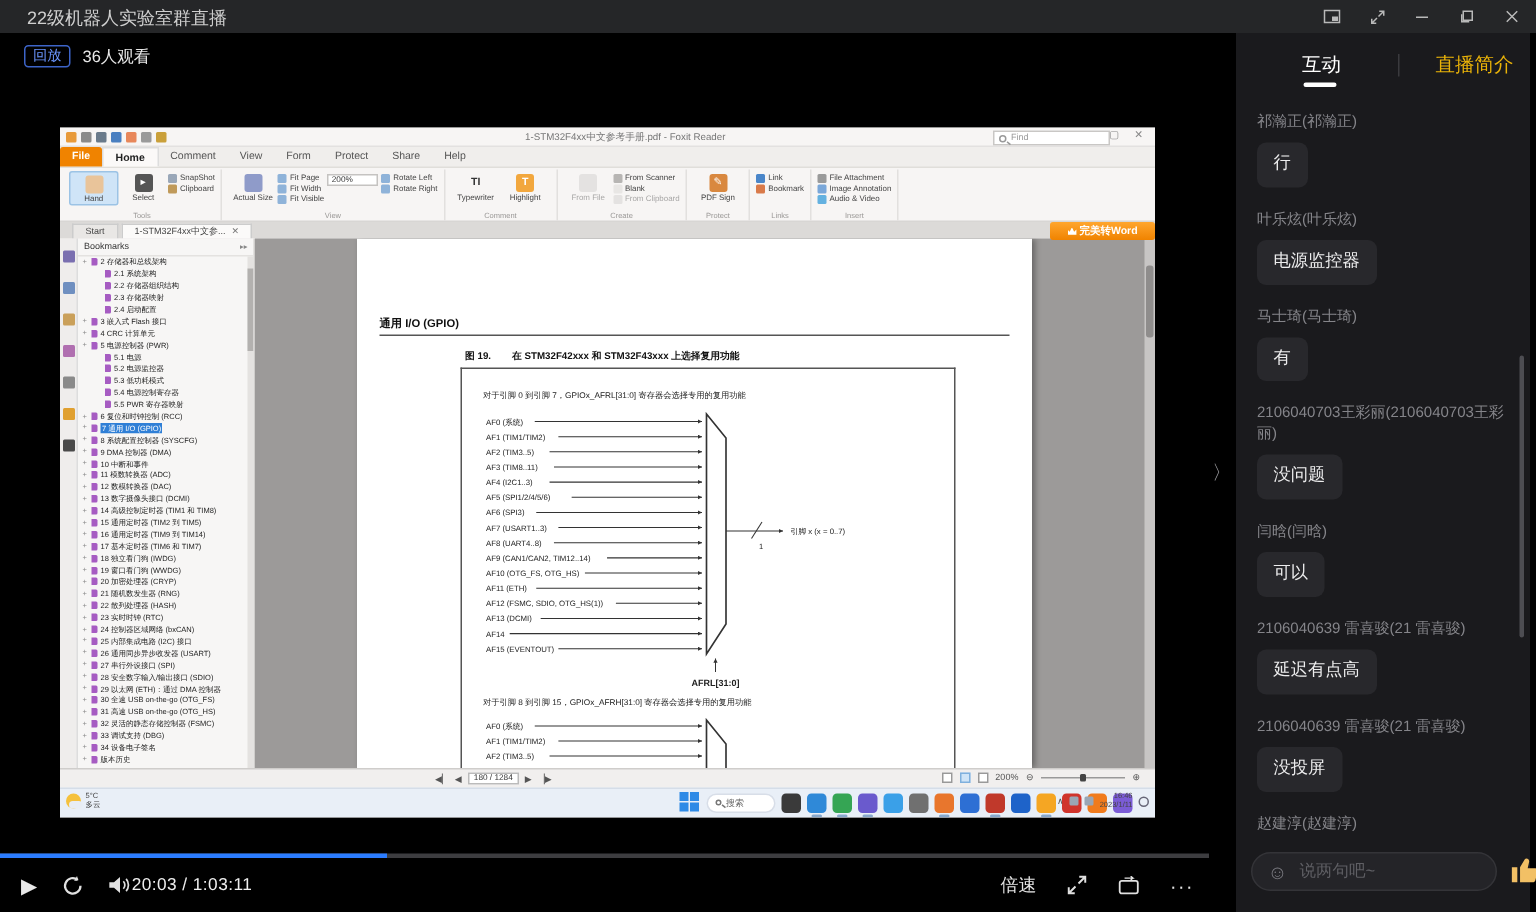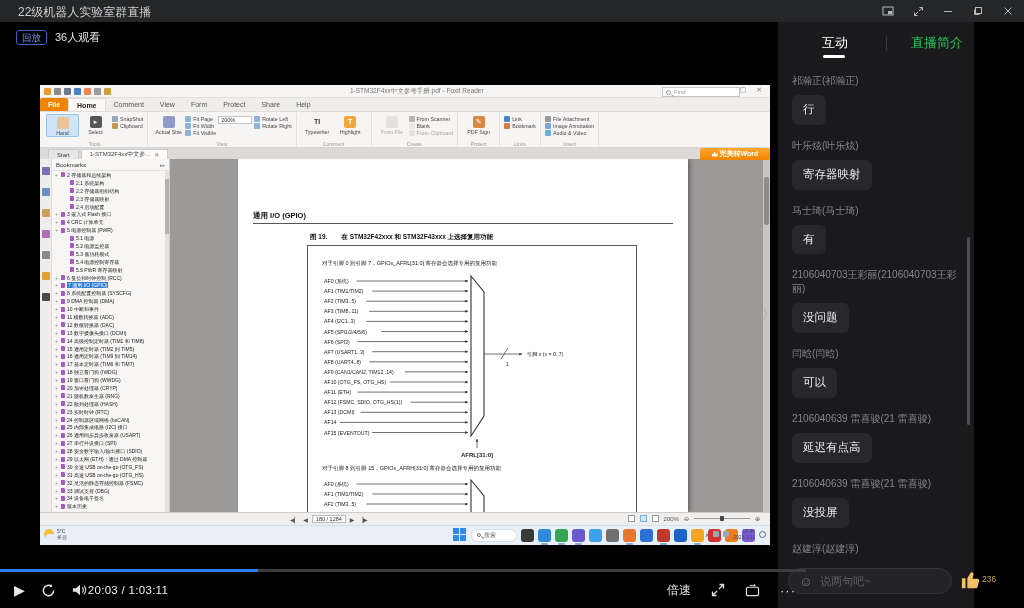--- a/index.html
+++ b/index.html
@@ -100,25 +100,25 @@
   .tsearch .mag:after{content:"";position:absolute;left:3px;top:3px;width:3px;height:1px;background:#777;transform:rotate(40deg);}
   .tapp{width:13px;height:13px;border-radius:3px;position:relative;}
   .tapp.open:after{content:"";position:absolute;left:3px;bottom:-3px;width:7px;height:2px;border-radius:1px;background:#88a8cc;}
   .tray{position:absolute;right:4px;top:2px;display:flex;align-items:center;gap:4px;}
   .tray .tg{font-size:6px;color:#555;}
   .tray .sq{width:6px;height:6px;background:#9aa6b5;border-radius:1px;}
   .clock{font-size:5px;color:#444;text-align:right;line-height:1.25;}
   .bell{width:7px;height:7px;border:1px solid #667;border-radius:50%;}
 
   
-  .chat{position:absolute;left:778px;top:22px;width:196px;height:586px;background:#1a1a1d;padding-left:44px;}
+  .chat{position:absolute;left:824px;top:22px;width:196px;height:586px;background:#1a1a1d;padding-left:44px;}
   .chat-tabs{position:absolute;left:0;top:6px;width:214px;height:30px;}
   .ctab{position:absolute;top:6px;font-size:13px;}
   .ctab.active{color:#fff;}
-  .ctab.idle{color:#22c55e;}
+  .ctab.idle{color:#eab308;}
   .ctab-underline{position:absolute;left:45px;top:27px;width:22px;height:3px;border-radius:2px;background:#fff;}
   .ctab-div{position:absolute;left:108px;top:8px;width:1px;height:15px;background:#3a3a3e;}
   .chat-msgs{position:absolute;left:14px;right:12px;top:38px;bottom:48px;overflow:hidden;}
   .msg-name{font-size:10px;color:#85858a;margin:14px 0 7px 0;}
   .msg-bubble{display:inline-block;background:#28282c;color:#ededee;font-size:11.5px;line-height:1.55;padding:6px 11px;border-radius:6px;max-width:176px;}
   .chat-scroll{position:absolute;right:4px;top:215px;width:3px;height:188px;border-radius:2px;background:#4d4d52;}
   .collapse{position:absolute;left:-16px;top:284px;color:#9a9a9e;font-size:13px;}
   .chat-input-row{position:absolute;left:10px;bottom:14px;display:flex;align-items:flex-start;gap:8px;}
   .chat-input{width:164px;height:26px;background:#242428;border:1px solid #343438;border-radius:14px;color:#8a8a8e;font-size:11px;display:flex;align-items:center;gap:6px;padding:0 10px;}
   .chat-input input{background:transparent;border:none;outline:none;color:#c9c9cd;font-size:11px;width:120px;font-family:inherit;}
@@ -738,21 +738,21 @@
   <div class="chat">
     <div class="chat-tabs">
       <span class="ctab active" style="left:44px">互动</span>
       <span class="ctab-underline"></span>
       <span class="ctab-div"></span>
       <span class="ctab idle" style="left:133px">直播简介</span>
     </div>
     <div class="collapse">〉</div>
     <div class="chat-msgs">
         <div class="msg"><div class="msg-name">祁瀚正(祁瀚正)</div><div class="msg-bubble">行</div></div>
-        <div class="msg"><div class="msg-name">叶乐炫(叶乐炫)</div><div class="msg-bubble">寄存器映射</div></div>
+        <div class="msg"><div class="msg-name">叶乐炫(叶乐炫)</div><div class="msg-bubble">电源监控器</div></div>
         <div class="msg"><div class="msg-name">马士琦(马士琦)</div><div class="msg-bubble">有</div></div>
         <div class="msg"><div class="msg-name">2106040703王彩丽(2106040703王彩丽)</div><div class="msg-bubble">没问题</div></div>
         <div class="msg"><div class="msg-name">闫晗(闫晗)</div><div class="msg-bubble">可以</div></div>
         <div class="msg"><div class="msg-name">2106040639 雷喜骏(21 雷喜骏)</div><div class="msg-bubble">延迟有点高</div></div>
         <div class="msg"><div class="msg-name">2106040639 雷喜骏(21 雷喜骏)</div><div class="msg-bubble">没投屏</div></div>
         <div class="msg"><div class="msg-name">赵建淳(赵建淳)</div><div class="msg-bubble">能</div></div>
       </div>
     <div class="chat-scroll"></div>
     <div class="chat-input-row">
       <div class="chat-input">

